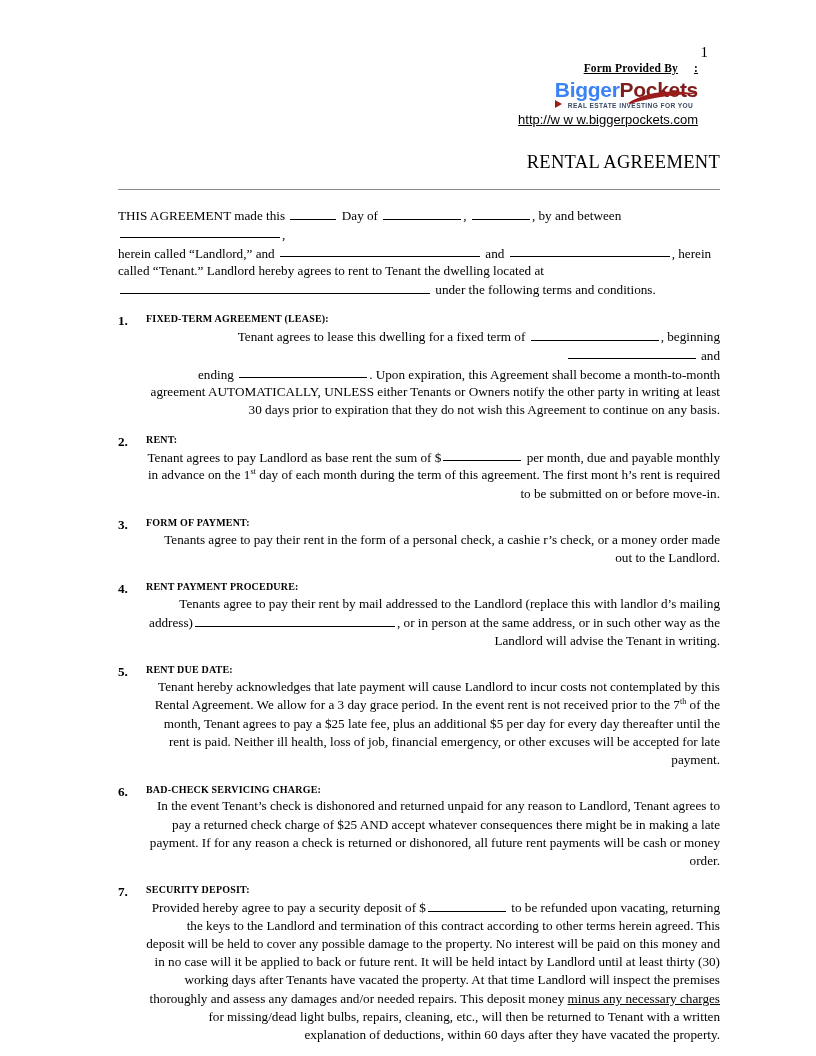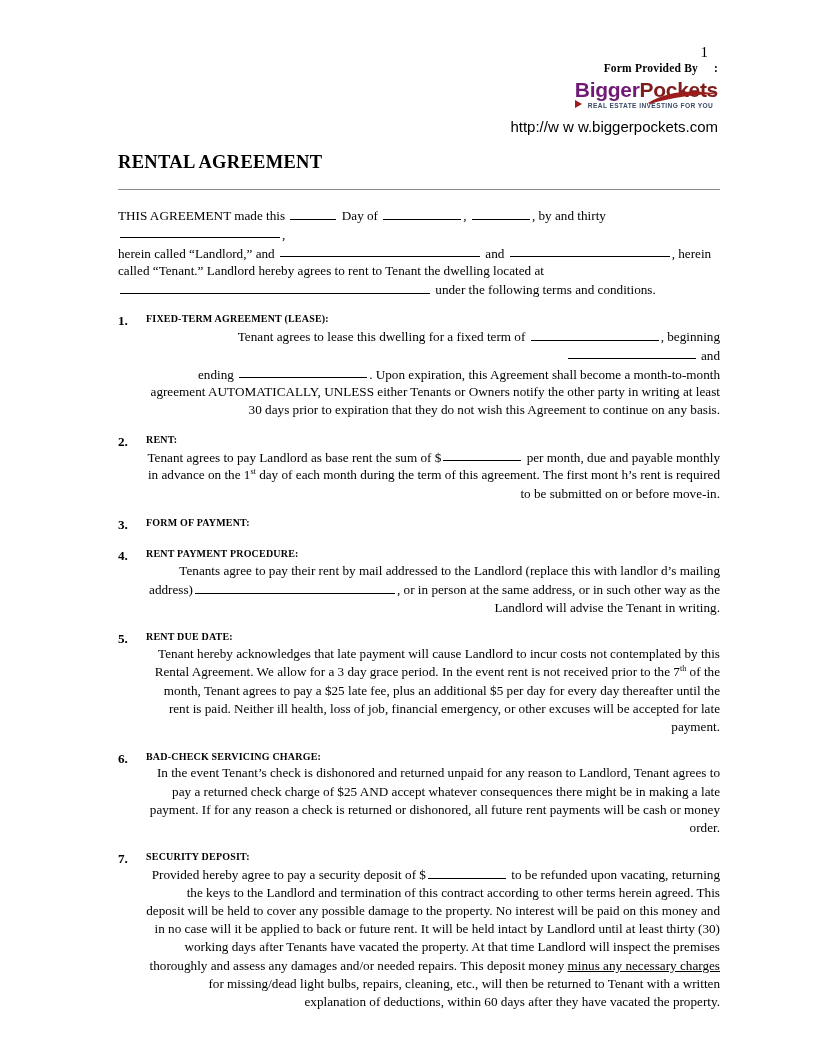--- a/index.html
+++ b/index.html
@@ -26,23 +26,24 @@
   .page-number {
     position: absolute;
     top: 44px;
     right: 108px;
     font-size: 15px;
     font-family: "Liberation Serif", serif;
   }
   .header-block {
     position: absolute;
     top: 62px;
-    right: 98px;
+    right: 118px;
     width: 320px;
     text-align: right;
+    text-decoration: underline;
   }
   .provided-line {
     font-size: 11.5px;
     font-weight: bold;
     letter-spacing: .2px;
   }
   .provided-colon {
     font-weight: bold;
     padding-left: 16px;
   }
@@ -53,21 +54,21 @@
     position: relative;
   }
   .logo-top {
     font-family: "Liberation Sans", sans-serif;
     font-weight: bold;
     font-size: 21px;
     letter-spacing: -0.3px;
     line-height: 1;
     white-space: nowrap;
   }
-  .logo-bigger { color: #701a75; margin-top: 9px; }
+  .logo-bigger { color: #3b82f6; margin-top: 9px; }
   .logo-pockets { color: #7f1d1d; }
   .logo-sub {
     font-family: "Liberation Sans", sans-serif;
     font-size: 6.6px;
     font-weight: bold;
     color: #3a4a66;
     letter-spacing: .4px;
     margin-top: 2px;
     padding-left: 13px;
     white-space: nowrap;
@@ -84,29 +85,28 @@
     position: absolute;
     left: 0;
     bottom: 1px;
     width: 0; height: 0;
     border-top: 4px solid transparent;
     border-bottom: 4px solid transparent;
     border-left: 7px solid #9c1c1c;
   }
   .logo-url {
     font-family: "Liberation Sans", sans-serif;
-    font-size: 15px;
-    margin-top: 6px;
+    font-size: 13px;
     text-align: right;
   }
   
   .doc-title {
-    text-align: left;
+    text-align: right;
     font-family: "Liberation Serif", serif;
-    font-weight: bold;
+    font-weight: normal;
     font-size: 18.5px;
     margin-top: 110px;
     letter-spacing: .3px;
   }
   .rule {
     border: none;
     border-top: 1px solid #8a8a8a;
     margin: 16px 0 16px 0;
   }
   
@@ -194,21 +194,21 @@
   </div>
 
   <div class="doc-title">RENTAL AGREEMENT</div>
   <hr class="rule">
 
   <div class="intro">
     <span>THIS AGREEMENT made this</span>
     <span class="blank b-short"></span>
     <span>Day of</span>
     <span class="blank b-med"></span><span>,</span>
-    <span class="blank b-med2"></span><span>, by and thirty</span>
+    <span class="blank b-med2"></span><span>, by and between</span>
     <span class="blank b-xlong"></span><span>,</span><br>
     <span>herein called “Landlord,” and</span>
     <span class="blank b-xxlong"></span>
     <span>and</span>
     <span class="blank b-xlong"></span><span>, herein</span><br>
     <span>called “Tenant.”  Landlord hereby agrees to rent to Tenant the dwelling located at</span><br>
     <span class="blank b-full"></span>
     <span>under the following terms and conditions.</span>
   </div>
 
@@ -236,20 +236,21 @@
         <span>per month, due and payable monthly in advance on the 1</span><sup>st</sup>
         <span>day of each month during the term of this agreement.  The first mont h’s rent is required to be submitted on or before move-in.</span>
       </span>
     </div>
   </div>
 
   <div class="clause">
     <div class="clause-num">3.</div>
     <div class="clause-body">
       <span class="clause-title">FORM OF PAYMENT:</span>
+      <span class="clause-text">Tenants agree to pay their rent in the form of a personal check, a cashie r’s check, or a money order made out to the Landlord.</span>
     </div>
   </div>
 
   <div class="clause">
     <div class="clause-num">4.</div>
     <div class="clause-body">
       <span class="clause-title">RENT  PAYMENT  PROCEDURE:</span>
       <span class="clause-text">
         <span>Tenants agree to pay their rent by mail addressed to the Landlord (replace this with landlor d’s mailing address)</span><span class="blank b-mail"></span><span>, or in person at the same address, or in such other way as the Landlord will advise the Tenant in writing.</span>
       </span>

